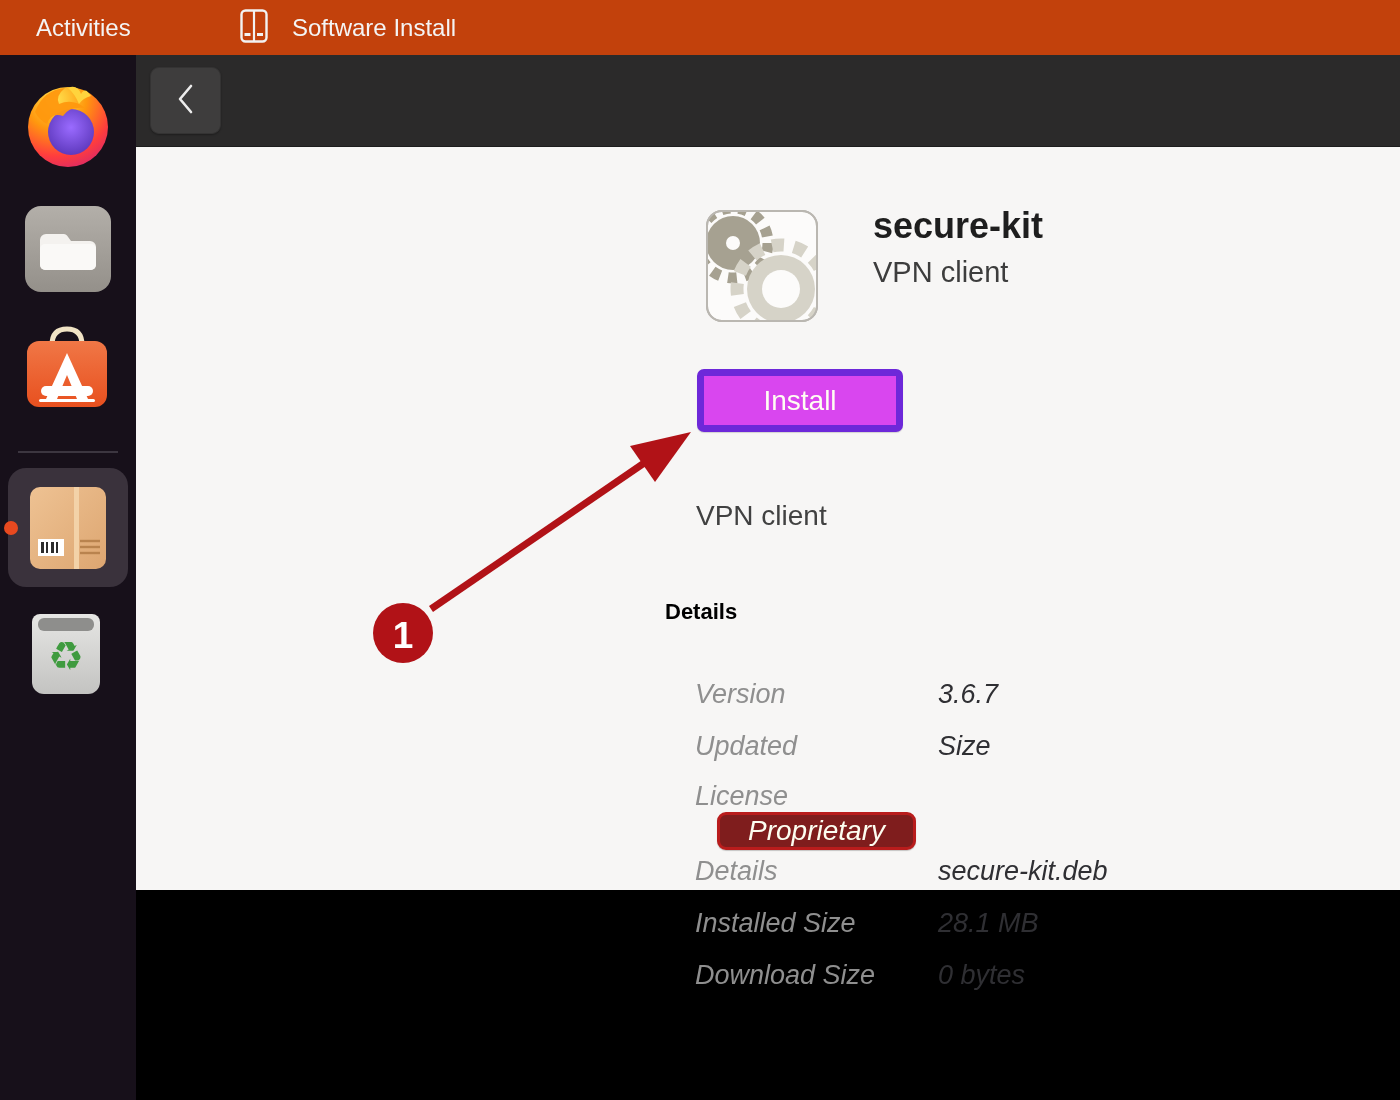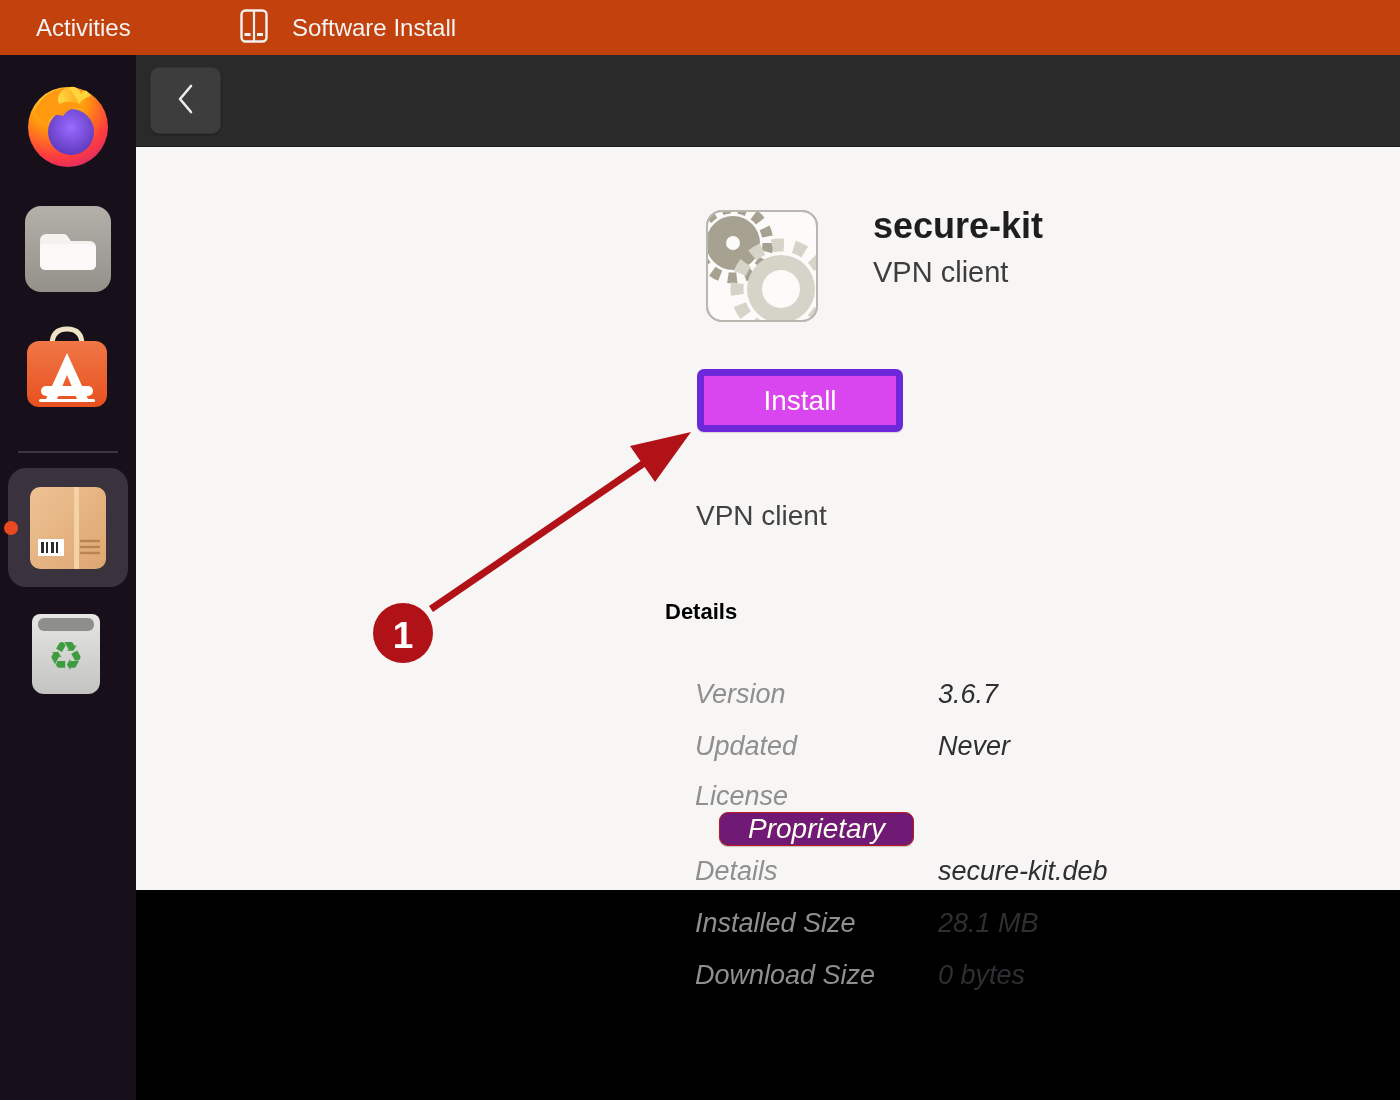--- a/index.html
+++ b/index.html
@@ -39,21 +39,21 @@
                font-family:inherit;display:flex;align-items:center;justify-content:center;cursor:pointer;
                box-shadow:0 1px 1px rgba(0,0,0,.15);}
   .app-desc{position:absolute;left:560px;top:354px;font-size:28px;color:#414141;}
   .details-heading{position:absolute;left:529px;top:453px;font-size:22px;font-weight:bold;color:#000000;}
   .drow{position:absolute;left:559px;font-size:27px;white-space:nowrap;font-style:italic;}
   .dlabel{display:inline-block;min-width:243px;color:#8f8f8f;}
   .dval{color:#2f2f33;}
   .r1{top:533px}.r2{top:585px}.r4{top:710px}.r5{top:762px}.r6{top:814px}
   .r3{top:635px;display:flex;align-items:center;height:52px;flex-direction:column;}
   .badge{display:inline-flex;align-items:center;justify-content:center;width:193px;height:51px;
-         border-radius:9px;background:#701a75;border:1px solid #b91c1c;color:#fdfdf0;font-size:28px;
+         border-radius:9px;background:#7f1d1d;border:3px solid #b91c1c;color:#fdfdf0;font-size:28px;
          cursor:pointer;box-shadow:0 1px 1px rgba(0,0,0,.2);}
 
   
   .overlay{position:absolute;inset:0;z-index:20;pointer-events:none;}
 </style>
 </head>
 <body>
 
 <div class="screen">
 
@@ -218,21 +218,21 @@
     <button class="install-btn">Install</button>
 
     <div class="app-desc">VPN client</div>
 
     <div class="details-heading">Details</div>
 
     <div class="drow r1">
       <span class="dlabel">Version</span><span class="dval">3.6.7</span>
     </div>
     <div class="drow r2">
-      <span class="dlabel">Updated</span><span class="dval">Never</span>
+      <span class="dlabel">Updated</span><span class="dval">Size</span>
     </div>
     <div class="drow r3">
       <span class="dlabel">License</span>
         <span class="badge">Proprietary</span>
     </div>
     <div class="drow r4">
       <span class="dlabel">Details</span><span class="dval">secure-kit.deb</span>
     </div>
     <div class="drow r5">
       <span class="dlabel">Installed Size</span><span class="dval">28.1 MB</span>

